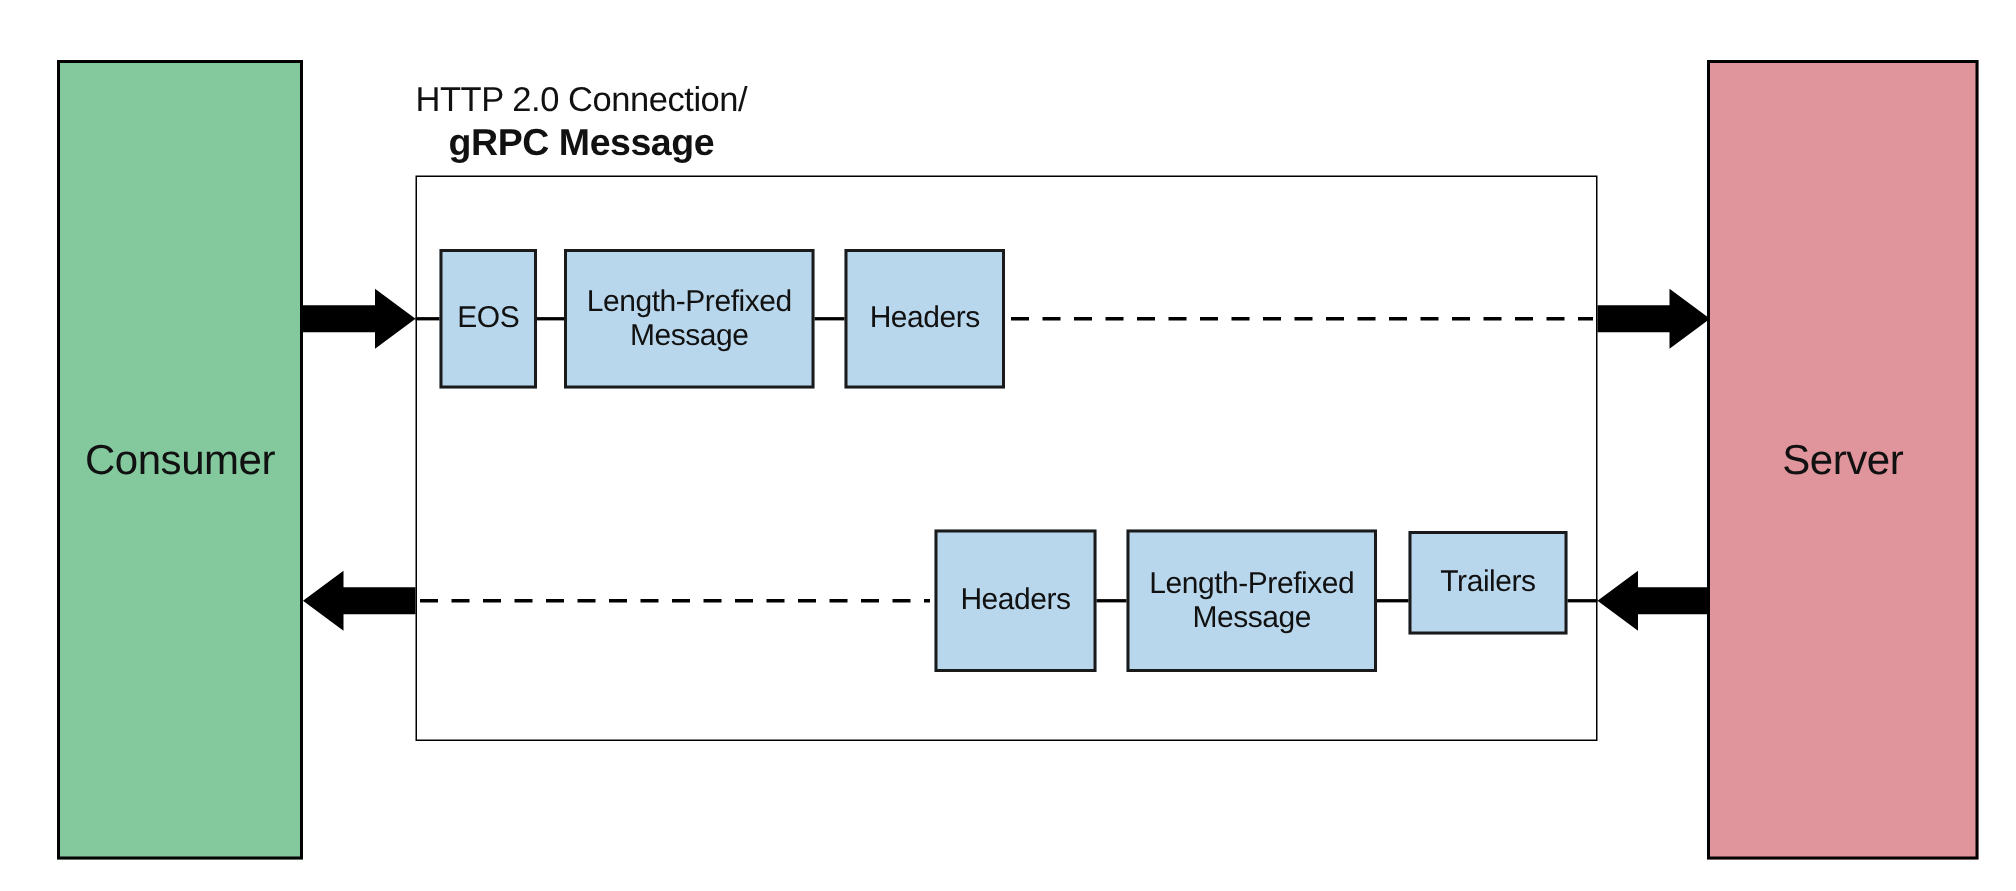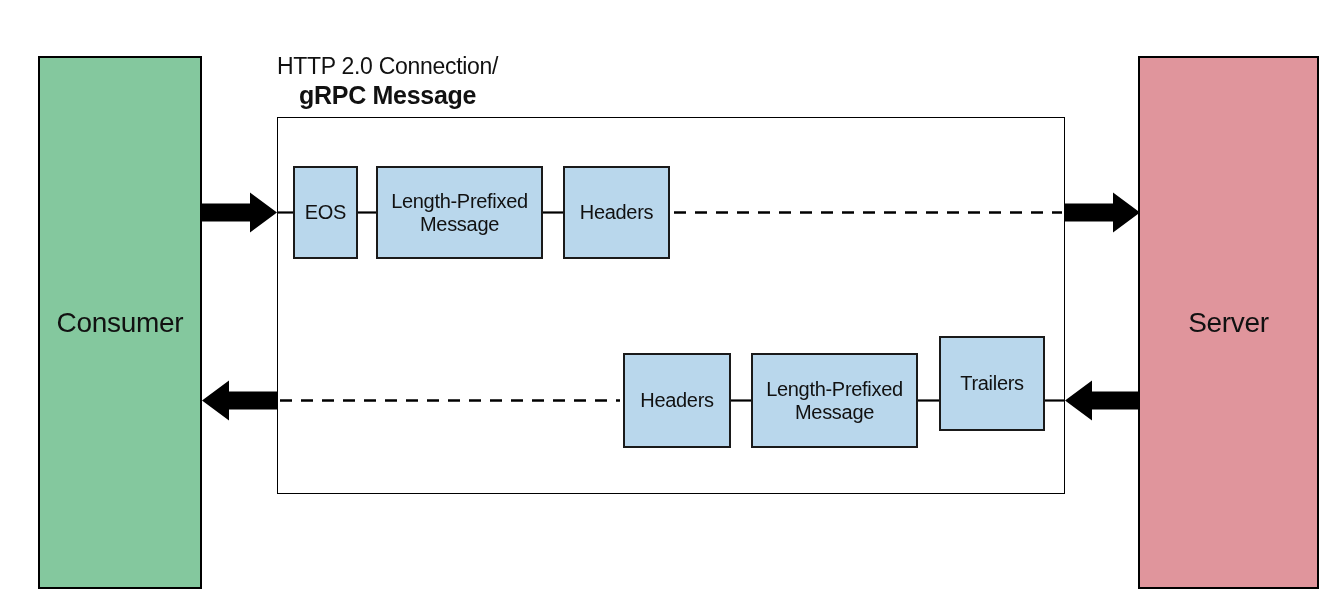--- a/index.html
+++ b/index.html
@@ -11,21 +11,21 @@
     position: relative;
     width: 1344px;
     height: 594px;
     background: var(--background, #ffffff);
     font-family: "Liberation Sans", "DejaVu Sans", sans-serif;
     color: #111;
     overflow: hidden;
   }
   .endpoint {
     position: absolute;
-    top: 56px;
+    top: 40px;
     height: 533px;
     box-sizing: border-box;
     border: 2.5px solid #000;
     display: flex;
     align-items: center;
     justify-content: center;
     font-size: 28px;
     letter-spacing: -0.3px;
   }
   .consumer {
@@ -81,21 +81,21 @@
     font-size: 20px;
     line-height: 1.12;
     letter-spacing: -0.3px;
     padding: 2px 4px;
   }
   .box-eos          { left: 293px; top: 166px; width: 65px;  height: 93px; align-items: center; }
   .box-lpm-req      { left: 376px; top: 166px; width: 167px; height: 93px; }
   .box-headers-req  { left: 563px; top: 166px; width: 107px; height: 93px; }
   .box-headers-res  { left: 623px; top: 353px; width: 108px; height: 95px; }
   .box-lpm-res      { left: 751px; top: 353px; width: 167px; height: 95px; }
-  .box-trailers     { left: 939px; top: 336px; width: 106px; height: 95px; }
+  .box-trailers     { left: 939px; top: 354px; width: 106px; height: 69px; }
   svg.overlay {
     position: absolute;
     left: 0;
     top: 0;
     width: 1344px;
     height: 594px;
     pointer-events: none;
   }
   svg.overlay line {
     stroke: var(--line, #000000);

